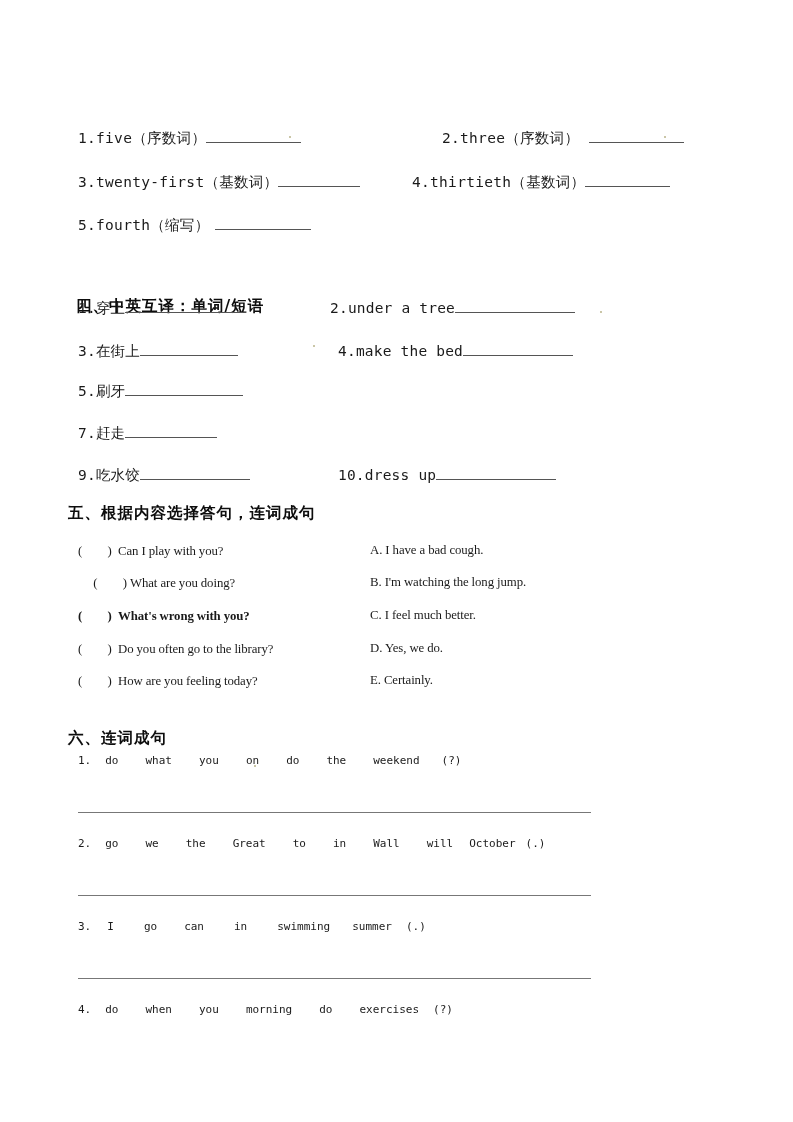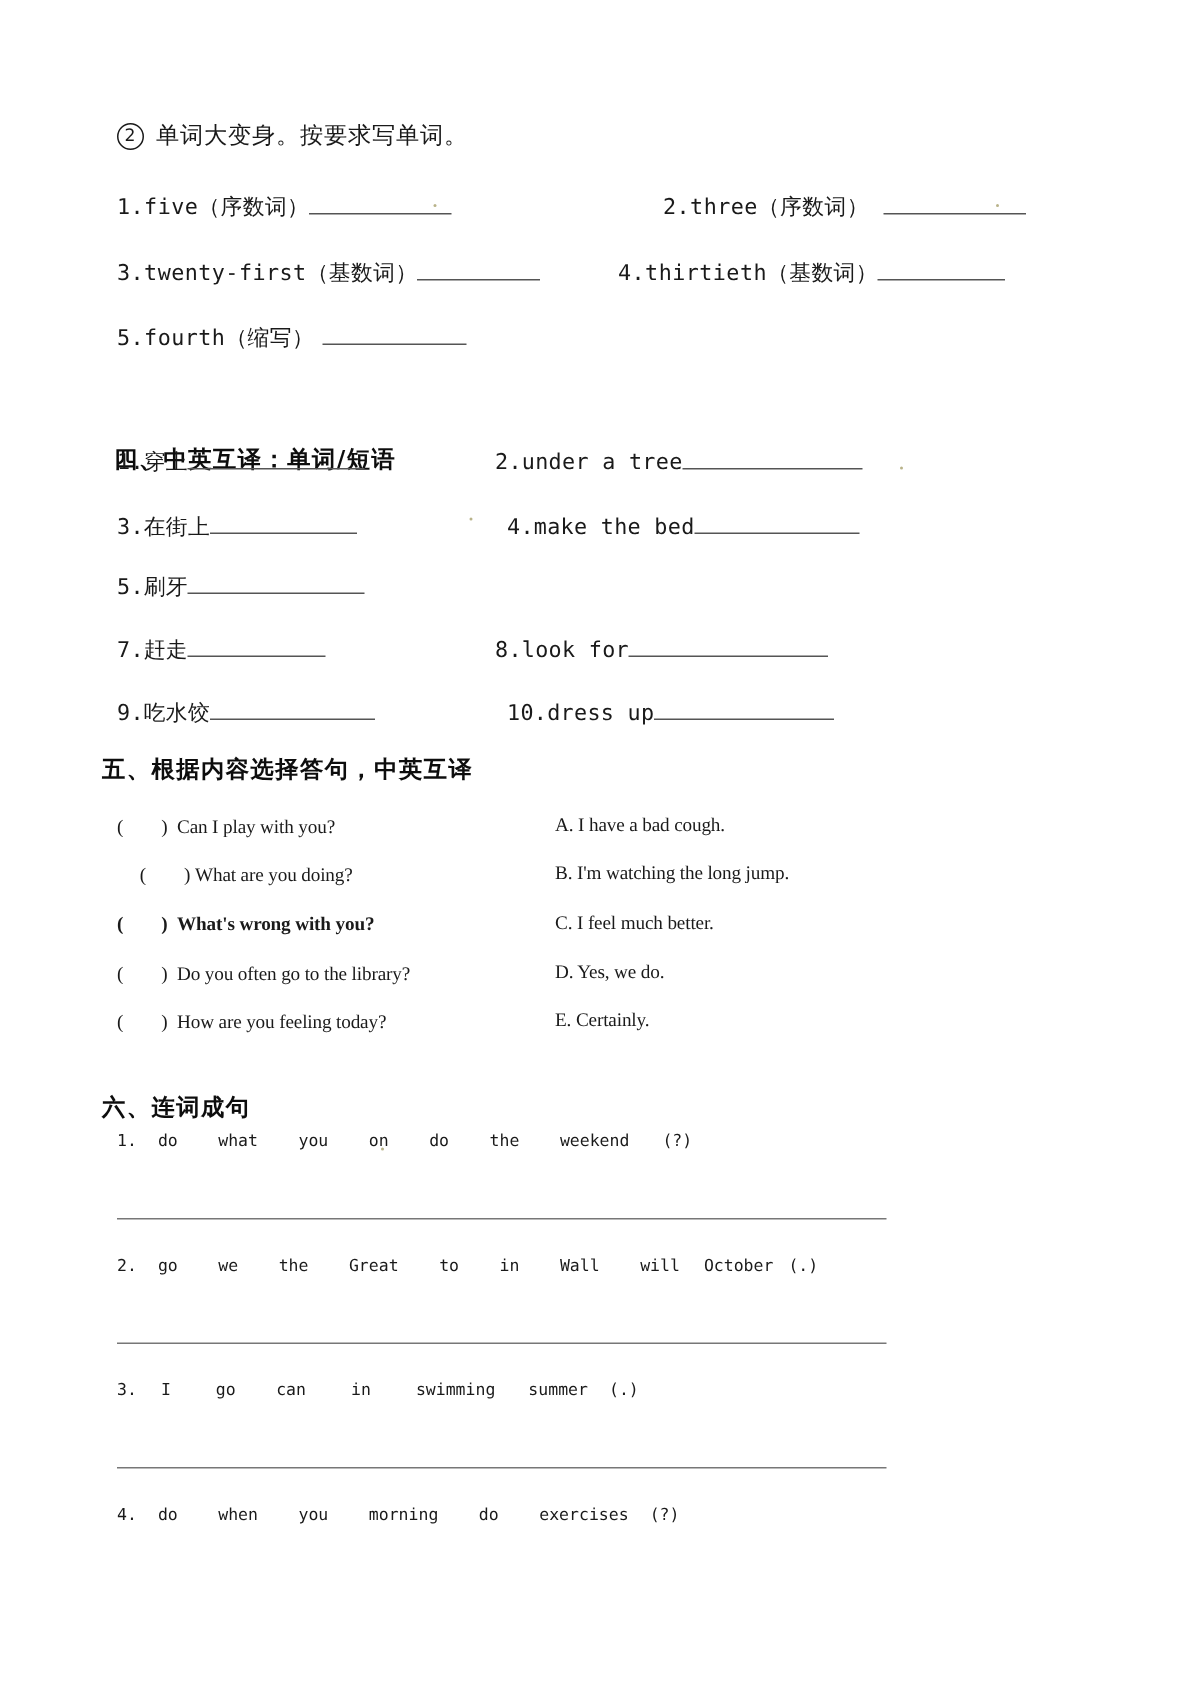--- a/index.html
+++ b/index.html
@@ -124,23 +124,20 @@
     height: 2px;
     background: #b9b38a;
     border-radius: 50%;
   }
 </style>
 </head>
 <body>
 
 <div class="page">
 
-  <div class="sec2-head">
-    <span class="circle-num">2</span><span class="sans-cjk">单词大变身。按要求写单词。</span>
-  </div>
 
   <div class="q-line" style="left:78px; top:128px;">
     <span class="mono">1.</span><span class="mono">five</span><span class="sans-cjk">（序数词）</span><span class="blank" style="width:95px;"></span>
   </div>
   <div class="dot-speck" style="left:289px; top:136px;"></div>
 
   <div class="q-line" style="left:442px; top:128px;text-align:right;">
     <span class="mono">2.</span><span class="mono">three</span><span class="sans-cjk">（序数词）</span><span style="display:inline-block;width:10px;"></span><span class="blank" style="width:95px;"></span>
   </div>
   <div class="dot-speck" style="left:664px; top:136px;"></div>
@@ -175,32 +172,29 @@
     <span class="mono">4.</span><span class="mono">make the bed</span><span class="blank" style="width:110px;"></span>
   </div>
 
   <div class="tr-item" style="left:78px; top:381px;">
     <span class="mono">5.</span><span class="sans-cjk">刷牙</span><span class="blank" style="width:118px;"></span>
   </div>
 
   <div class="tr-item" style="left:78px; top:423px;">
     <span class="mono">7.</span><span class="sans-cjk">赶走</span><span class="blank" style="width:92px;"></span>
   </div>
-  <div class="tr-item" style="left:330px; top:423px;">
-    <span class="mono">8.</span><span class="mono">look for</span><span class="blank" style="width:133px;"></span>
-  </div>
 
   <div class="tr-item" style="left:78px; top:465px;">
     <span class="mono">9.</span><span class="sans-cjk">吃水饺</span><span class="blank" style="width:110px;"></span>
   </div>
   <div class="tr-item" style="left:338px; top:465px;">
     <span class="mono">10.</span><span class="mono">dress up</span><span class="blank" style="width:120px;"></span>
   </div>
 
-  <div class="sec-head" style="left:68px; top:503px;">五、根据内容选择答句，中英互译</div>
+  <div class="sec-head" style="left:68px; top:503px;">五、根据内容选择答句，连词成句</div>
 
   <div class="match-left" style="left:78px; top:543px;">
     <span class="paren">(　　)</span><span>Can I play with you?</span>
   </div>
   <div class="match-left" style="left:90px; top:575px;text-align:center;">
     <span class="paren">(　　)</span><span>What are you doing?</span>
   </div>
   <div class="match-left" style="left:78px; top:608px;font-weight:bold;">
     <span class="paren">(　　)</span><span>What's wrong with you?</span>
   </div>

